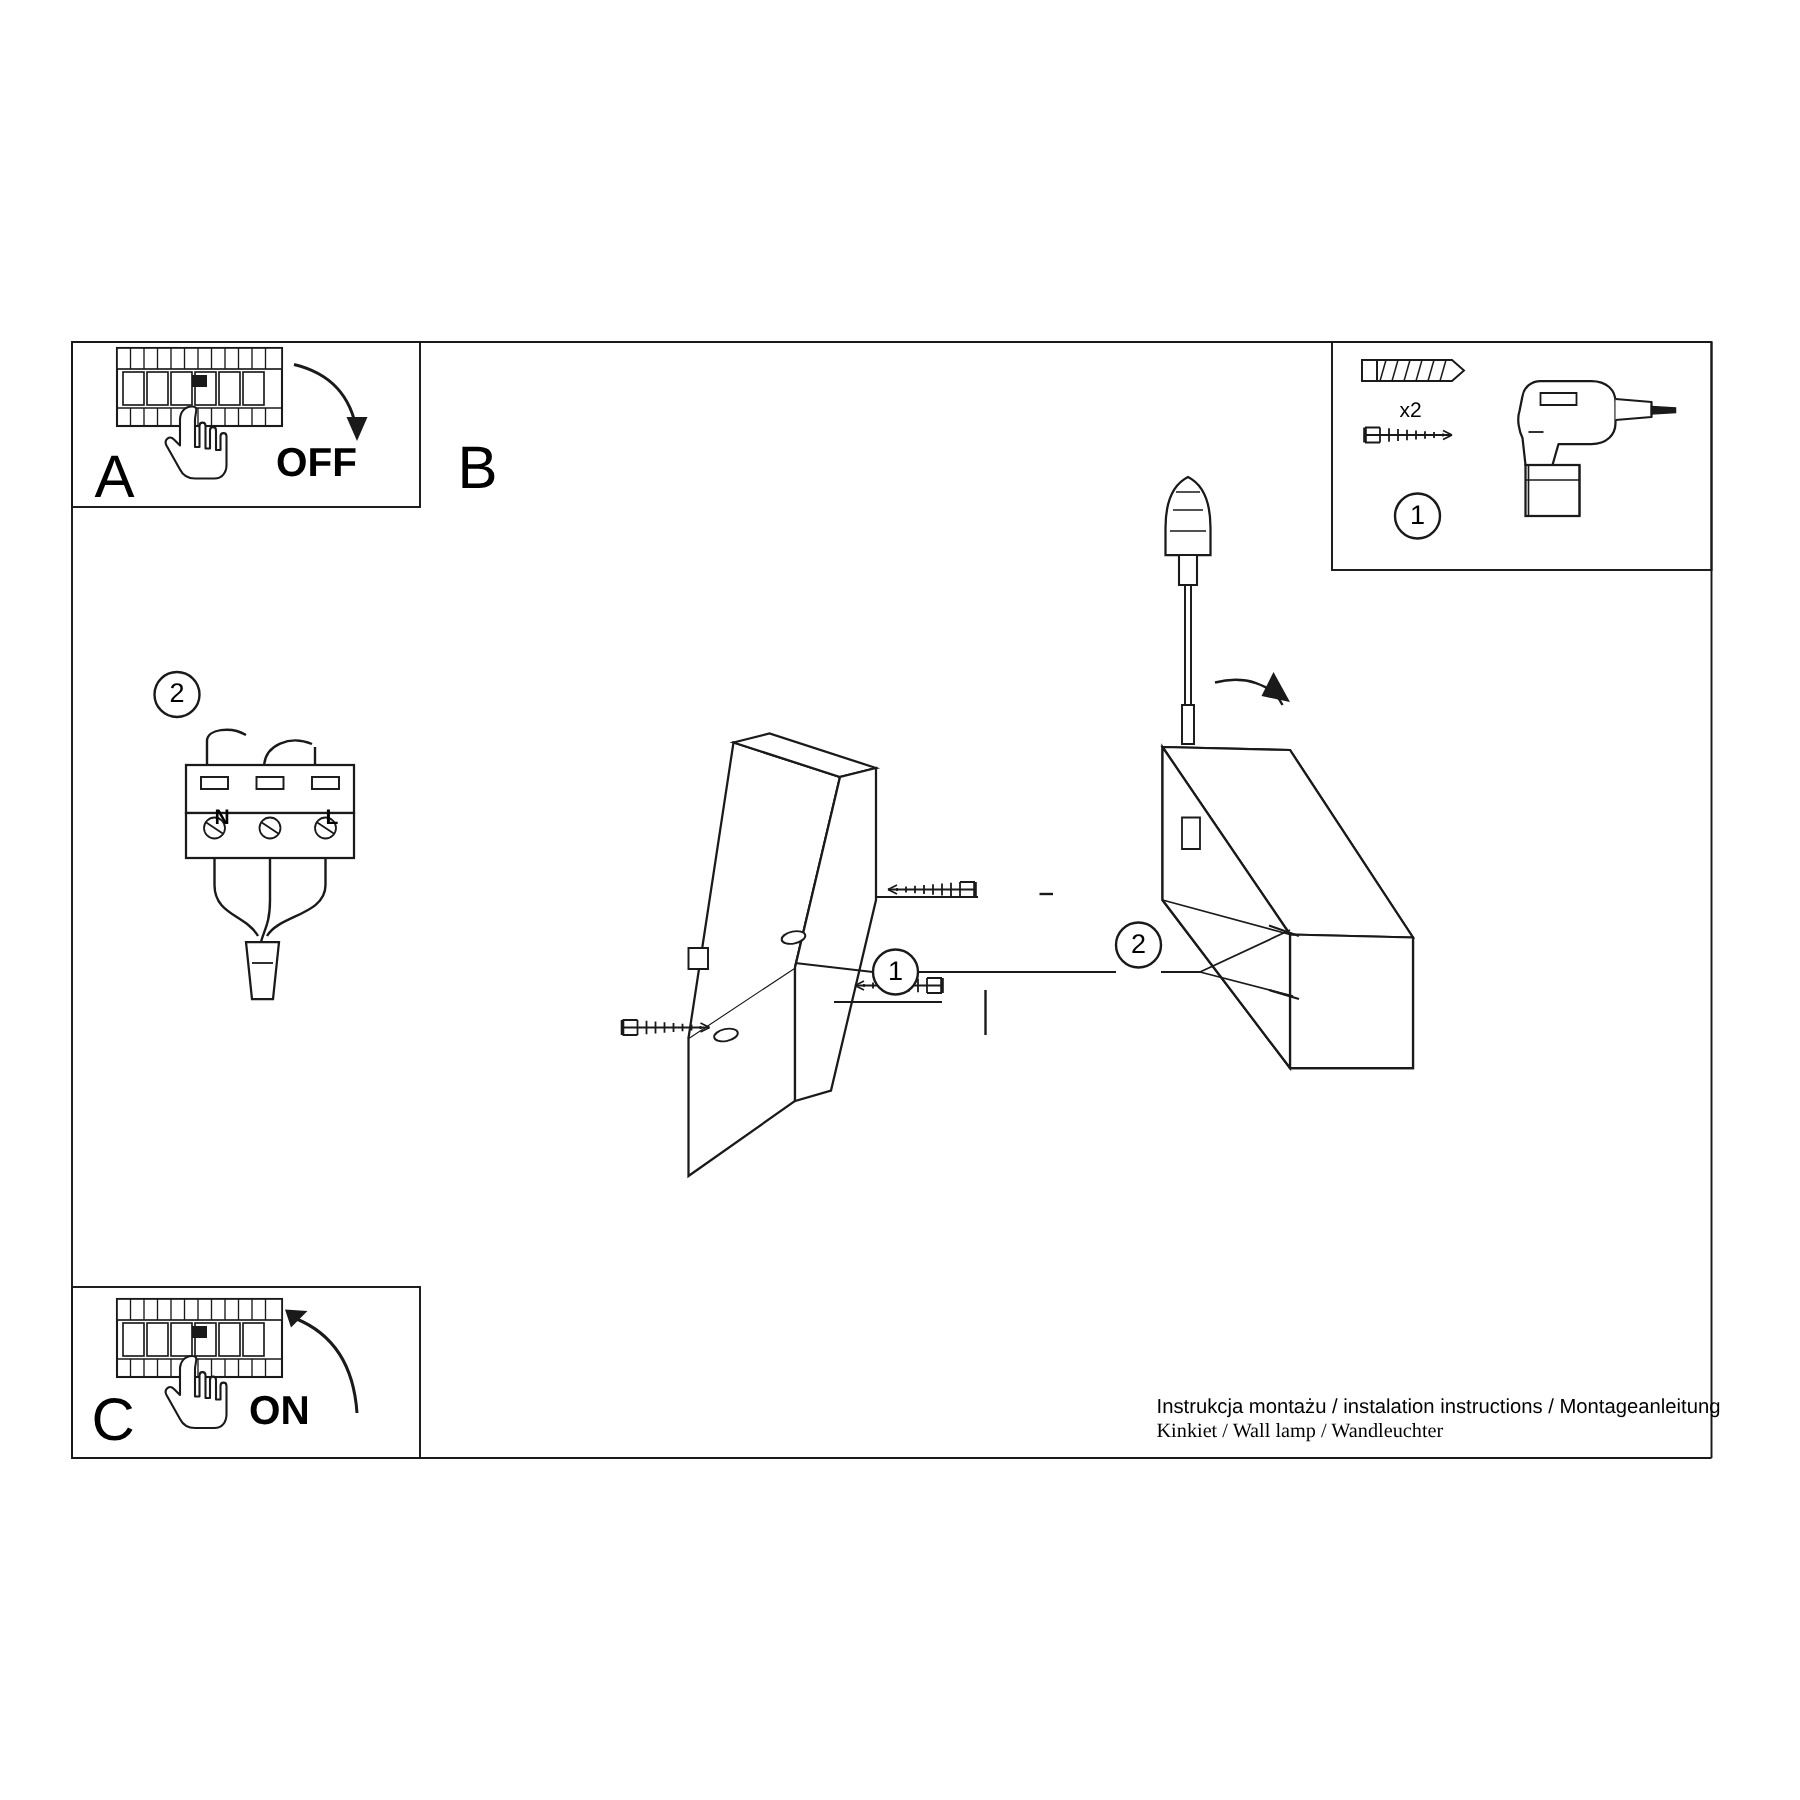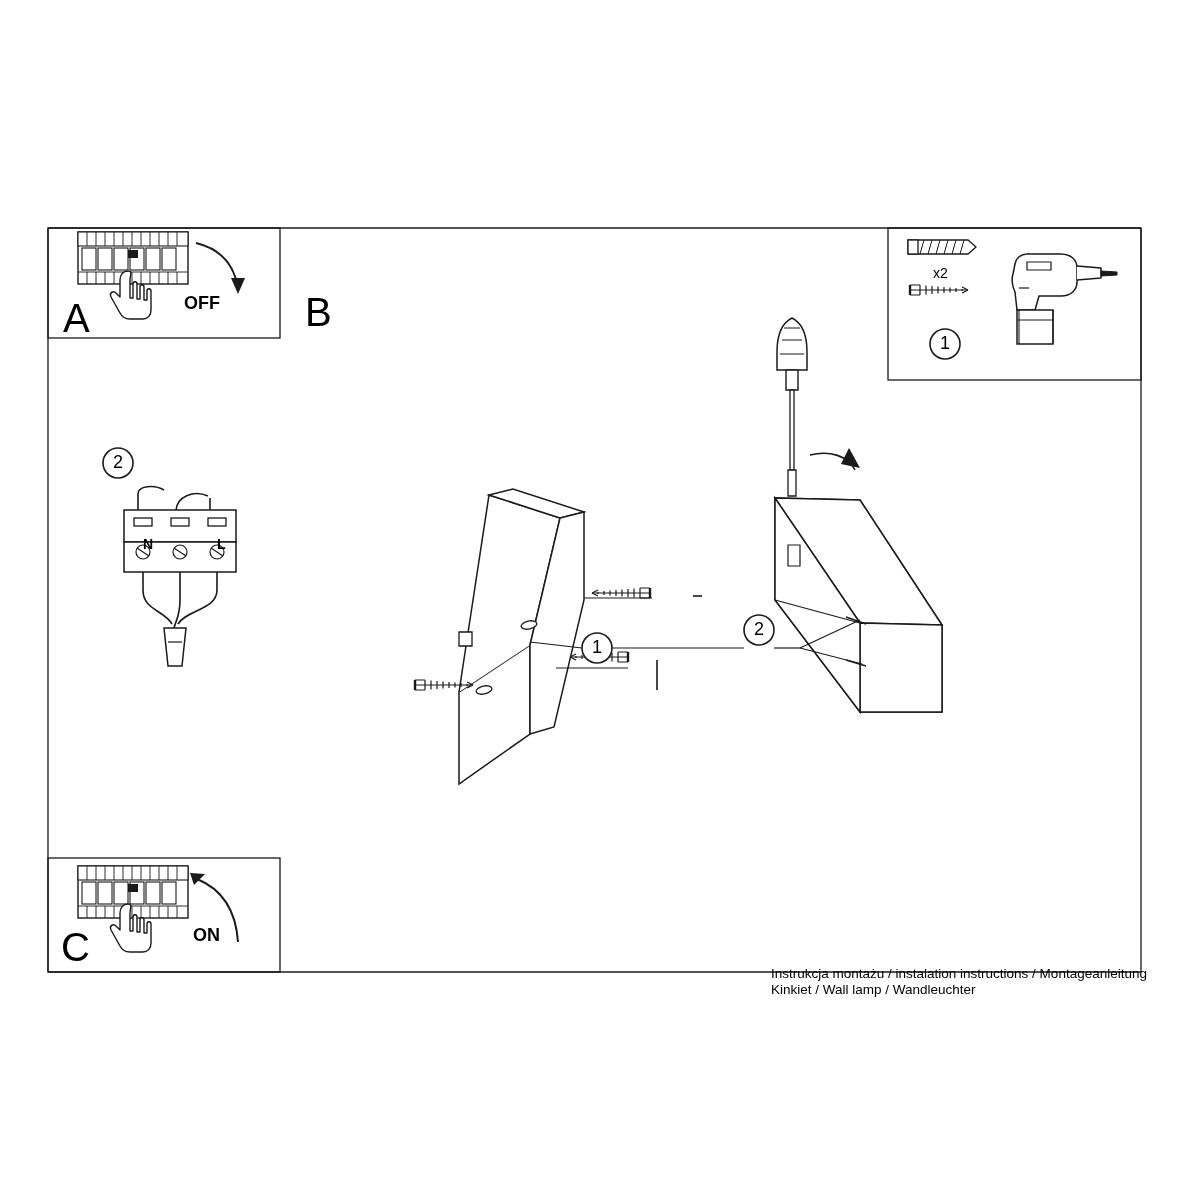--- a/index.html
+++ b/index.html
@@ -30,30 +30,29 @@
   .txt {
     position: absolute;
     white-space: pre;
   }
   .label-big {
     font-size: 40px;
     font-weight: 400;
     letter-spacing: 0.5px;
   }
   .label-state {
-    font-size: 18px;
+    font-size: 27px;
     font-weight: 700;
   }
   .label-small {
     font-size: 14px;
   }
   .footer-line {
     font-size: 13.5px;
     line-height: 20px;
-    margin-top: 36px;
   }
   .circle-num {
     font-size: 18px;
     text-align: center;
   }
 </style>
 </head>
 <body>
 
 <div class="sheet">
@@ -288,28 +287,28 @@
     <circle cx="759" cy="630" r="15" fill="#ffffff" stroke="#1a1a1a" stroke-width="1.6"></circle>
     <circle cx="118" cy="463" r="15" fill="#ffffff" stroke="#1a1a1a" stroke-width="1.6"></circle>
   </svg>
 
   <div class="txt label-big" style="left:63px; top:296px;">A</div>
   <div class="txt label-state" style="left:184px; top:293px;">OFF</div>
 
   <div class="txt label-big" style="left:305px; top:290px;">B</div>
 
   <div class="txt label-big" style="left:61px; top:925px;">C</div>
-  <div class="txt label-state" style="left:193px; top:925px;">ON</div>
+  <div class="txt label-state" style="left:166px; top:925px;">ON</div>
 
   <div class="txt circle-num" style="left:930px; top:333px; width:30px;">1</div>
   <div class="txt label-small" style="left:933px; top:265px;">x2</div>
 
   <div class="txt circle-num" style="left:103px; top:452px; width:30px;">2</div>
   <div class="txt circle-num" style="left:582px; top:637px; width:30px;">1</div>
   <div class="txt circle-num" style="left:744px; top:619px; width:30px;">2</div>
 
   <div class="txt" style="left:143px; top:536px; font-size:14px; font-weight:700;">N</div>
   <div class="txt" style="left:217px; top:536px; font-size:14px; font-weight:700;">L</div>
 
   <div class="txt footer-line" style="left:771px; top:928px;">Instrukcja montażu / instalation instructions / Montageanleitung</div>
-  <div class="txt footer-line" style="left:771px; top:944px;">Kinkiet / Wall lamp / Wandleuchter</div>
+  <div class="txt footer-line" style="left:771px; top:944px;font-family:Liberation Serif, serif;">Kinkiet / Wall lamp / Wandleuchter</div>
 
 </div>
 
 </body></html>

